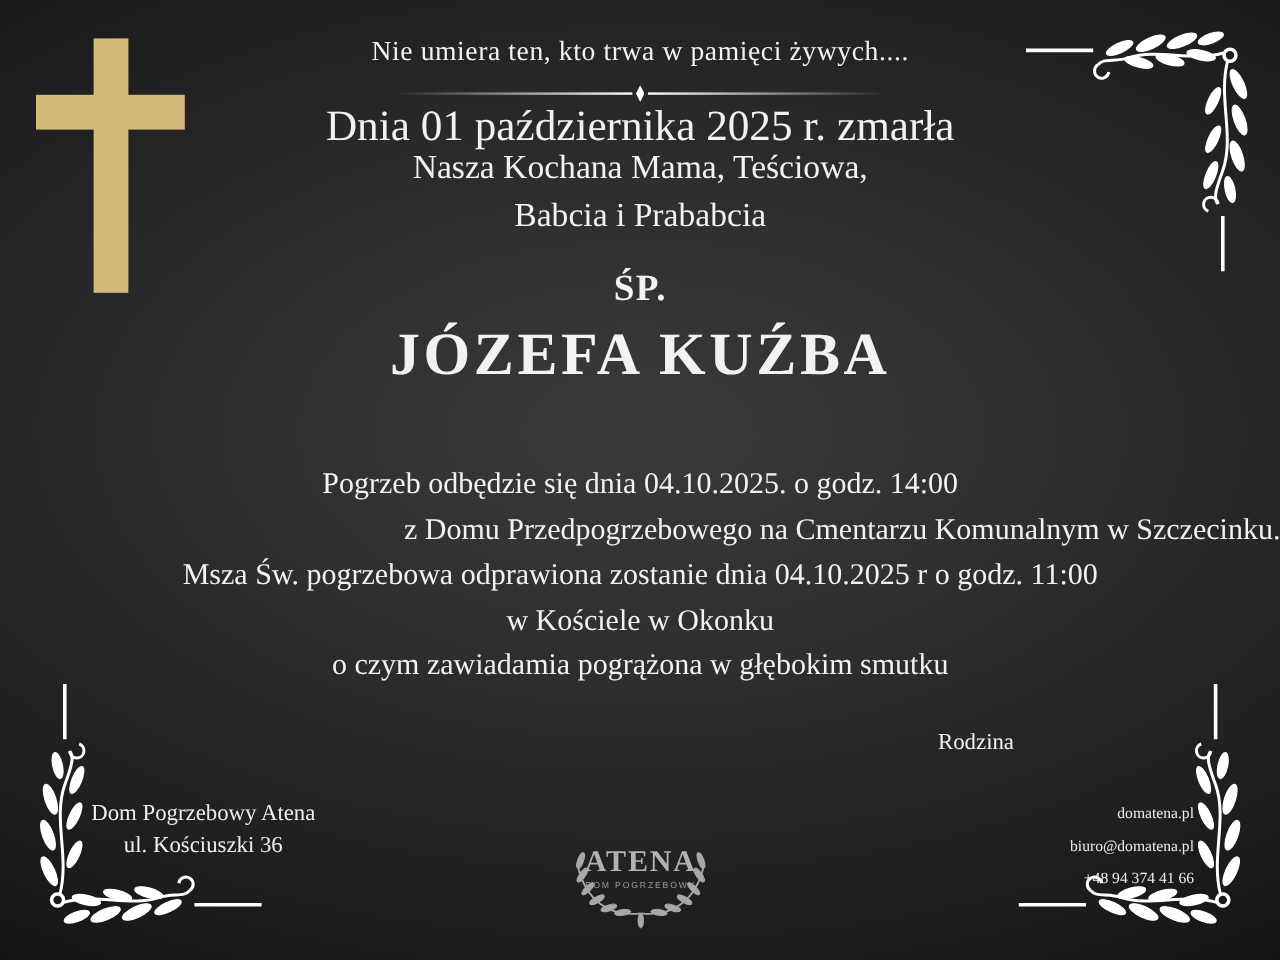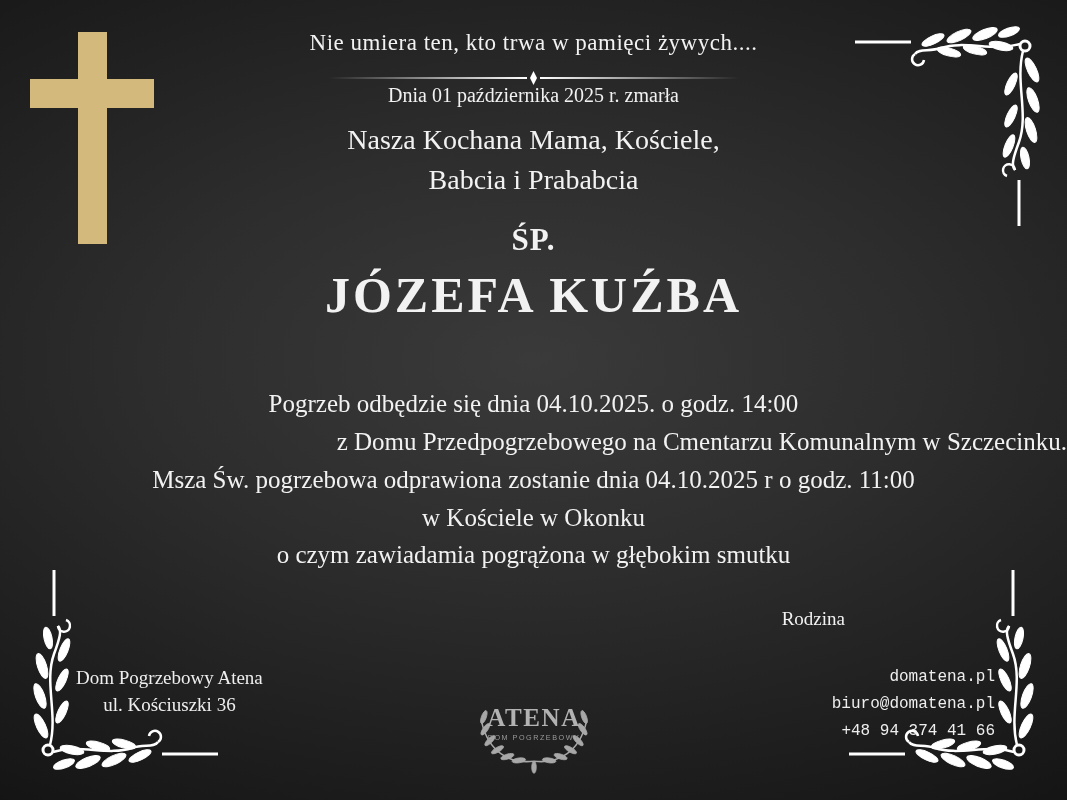--- a/index.html
+++ b/index.html
@@ -7,21 +7,21 @@
     position:relative;
     width:1067px;height:800px;
     overflow:hidden;
     background:
       radial-gradient(ellipse 120% 90% at 50% 45%, #3a3a3a 0%, #2d2d2d 30%, #181818 68%, #040404 100%);
     font-family:"Liberation Serif","DejaVu Serif",serif;
     color:#f2f2f2;
   }
   .line{position:absolute;left:0;width:100%;text-align:center;white-space:nowrap;}
   .l-quote{top:30px;font-size:23px;letter-spacing:.5px;}
-  .l-death{top:84px;font-size:20px;}
+  .l-death{top:84px;font-size:36px;}
   .l-rel1{top:124px;font-size:28px;}
   .l-rel2{top:164px;font-size:28px;}
   .l-sp{top:222px;font-size:31px;font-weight:bold;letter-spacing:1px;}
   .l-name{top:266px;font-size:50px;font-weight:bold;letter-spacing:3px;}
   .l-lat{top:336px;font-size:29px;font-weight:bold;}
   .l-f0{top:390px;font-size:25px;}
   .l-f1{top:428px;font-size:25px;text-align:right;}
   .l-f2{top:466px;font-size:25px;}
   .l-f3{top:504px;font-size:25px;}
   .l-f4{top:541px;font-size:25px;}
@@ -44,21 +44,21 @@
   .corner-tr{top:18px;right:24px;}
   .corner-bl{bottom:22px;left:30px;transform:rotate(180deg);}
   .corner-br{bottom:22px;right:30px;transform:scaleY(-1);}
 
   .footer-left{
     position:absolute;left:76px;top:664px;
     font-size:19px;line-height:27px;text-align:center;color:#eee;
   }
   .footer-right{
     position:absolute;right:72px;top:664px;
-    font-size:16px;line-height:27px;text-align:right;color:#eee;font-family:Liberation Mono, monospace;
+    font-size:13px;line-height:27px;text-align:right;color:#eee;
   }
   .logo{position:absolute;left:50%;top:682px;transform:translateX(-50%);}
 </style>
 </head>
 <body>
 
 <div class="page">
 
   <svg width="0" height="0" style="position:absolute" aria-hidden="true">
     <defs>
@@ -105,21 +105,21 @@
 
   <div class="line l-quote">Nie umiera ten, kto trwa w pamięci żywych....</div>
 
   <div class="divider">
     <span class="dl"></span>
     <span class="diamond"></span>
     <span class="dr"></span>
   </div>
 
   <div class="line l-death">Dnia 01 października 2025 r. zmarła</div>
-  <div class="line l-rel1">Nasza Kochana Mama, Kościele,</div>
+  <div class="line l-rel1">Nasza Kochana Mama, Teściowa,</div>
   <div class="line l-rel2">Babcia i Prababcia</div>
 
   <div class="line l-sp">ŚP.</div>
   <div class="line l-name">JÓZEFA KUŹBA</div>
 
   <div class="line l-f0">Pogrzeb odbędzie się dnia 04.10.2025. o godz. 14:00</div>
   <div class="line l-f1">z Domu Przedpogrzebowego na Cmentarzu Komunalnym w Szczecinku.</div>
   <div class="line l-f2">Msza Św. pogrzebowa odprawiona zostanie dnia 04.10.2025 r o godz. 11:00</div>
   <div class="line l-f3">w Kościele w Okonku</div>
   <div class="line l-f4">o czym zawiadamia pogrążona w głębokim smutku</div>

